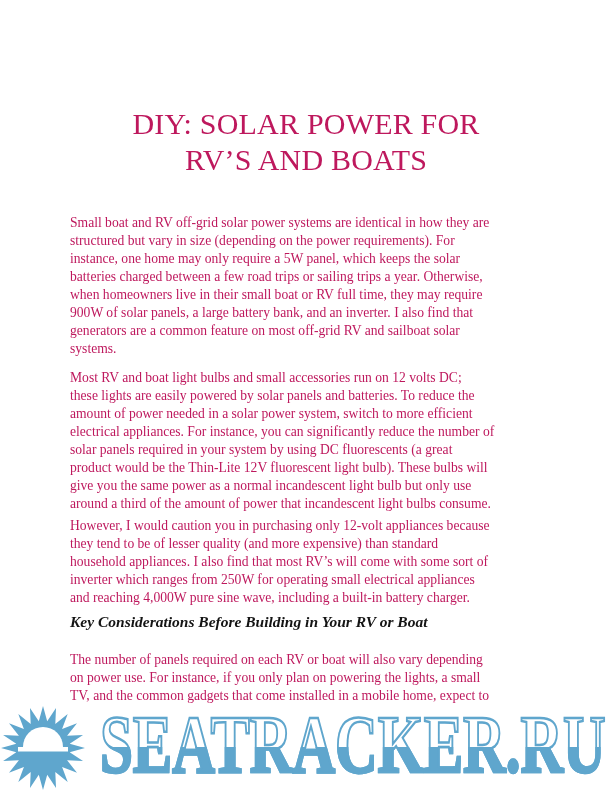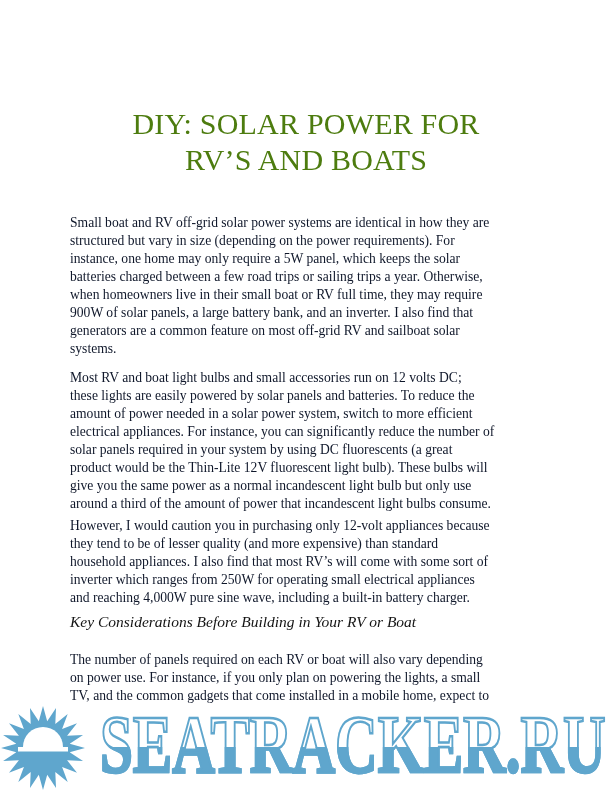--- a/index.html
+++ b/index.html
@@ -11,40 +11,40 @@
     background:#ffffff;
     overflow:hidden;
     font-family:"Liberation Serif", serif;
   }
   .title {
     position:absolute;
     top:106px; left:0; right:0;
     text-align:center;
     font-size:30px; line-height:36px;
     font-weight:400;
-    color:#4d7c0f;
+    color:#be185d;
     white-space:pre;
     letter-spacing:0.2px;
   }
   .para {
     position:absolute;
     left:70px; width:540px;
     font-size:13.6px; line-height:18px;
-    color:#0f172a;
+    color:#be185d;
     white-space:pre;
   }
   .p1 { top:214px; }
   .p2 { top:362px;margin-top:7px; }
   .p3 { top:517px; }
   .p4 { top:651px; }
   .section-heading {
     position:absolute;
     left:70px; top:612px; width:540px;
     font-size:15.5px; line-height:19px;
-    font-weight:400; font-style:italic;
+    font-weight:700; font-style:italic;
     color:#141414;
     white-space:pre;
   }
   .watermark {
     position:absolute;
     left:0; top:700px; width:612px; height:92px;
   }
   .sun {
     position:absolute;
     left:1px; top:6px;

